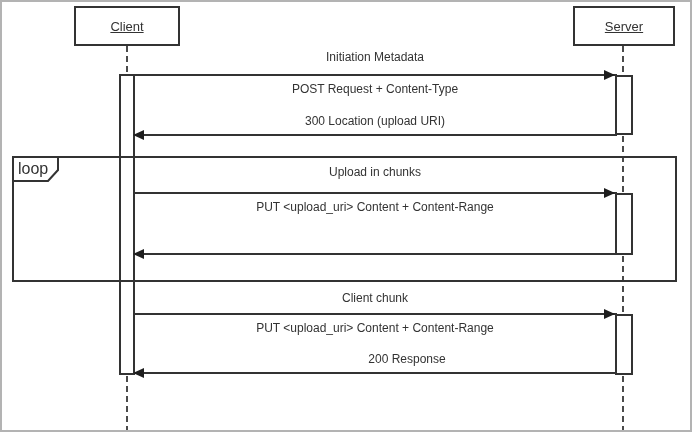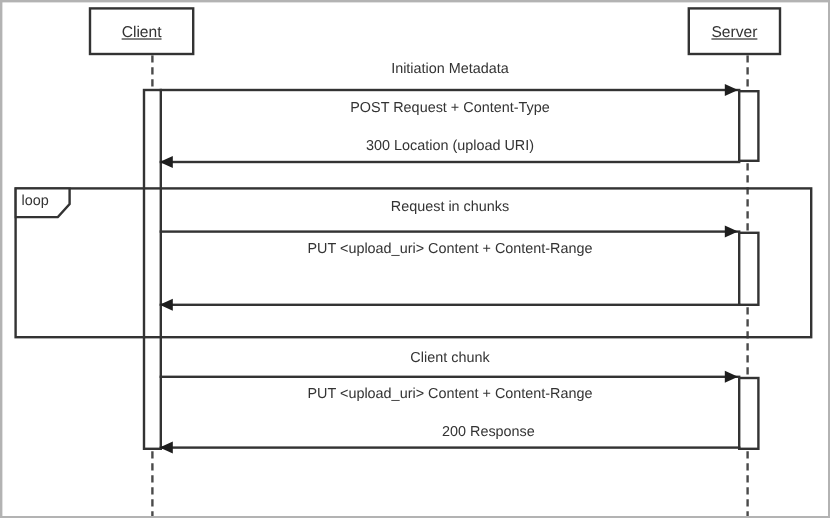--- a/index.html
+++ b/index.html
@@ -10,38 +10,38 @@
   }
   .actor {
     position:absolute; border:2px solid #333; background:#fff; box-sizing:border-box;
     display:flex; align-items:center; justify-content:center;
     font-size:13px; text-decoration:underline;
   }
   .lifeline { position:absolute; width:0; border-left:2px dashed #4a4a4a; }
   .activation { position:absolute; background:#fff; border:2px solid #333; box-sizing:border-box; }
   .loopbox { position:absolute; border:2px solid #333; box-sizing:border-box; background:transparent; }
   .loop-tab { position:absolute; }
-  .loop-tab-label { position:absolute; font-size:12px; color:#333; }
+  .loop-tab-label { position:absolute; font-size:16px; color:#333; }
   .mline { position:absolute; height:0; border-top:2px solid #333; }
   .arr-r { position:absolute; width:0; height:0; border-top:5px solid transparent; border-bottom:5px solid transparent; border-left:11px solid #1e1e1e; }
   .arr-l { position:absolute; width:0; height:0; border-top:5px solid transparent; border-bottom:5px solid transparent; border-right:11px solid #1e1e1e; }
   .mlabel { position:absolute; left:131px; width:484px; text-align:center; font-size:12px; color:#333; white-space:nowrap; }
 </style>
 </head>
 <body>
 
 <div class="canvas">
 
   <div class="lifeline" style="left:124px; top:44px; height:386px;"></div>
   <div class="lifeline" style="left:620px; top:44px; height:386px;"></div>
 
-  <div class="actor" style="left:72px; top:4px; width:88px; height:40px;">
+  <div class="actor" style="left:72px; top:4px; width:106px; height:40px;">
     <span>Client</span>
   </div>
-  <div class="actor" style="left:571px; top:4px; width:78px; height:40px;text-align:center;">
+  <div class="actor" style="left:571px; top:4px; width:102px; height:40px;text-align:center;">
     <span>Server</span>
   </div>
 
   <div class="activation" style="left:117px; top:72px; width:16px; height:301px;"></div>
   <div class="activation" style="left:613px; top:73px; width:18px; height:60px;"></div>
   <div class="activation" style="left:613px; top:191px; width:18px; height:62px;"></div>
   <div class="activation" style="left:613px; top:312px; width:18px; height:61px;"></div>
 
   <div class="mlabel" style="top:48px;">Initiation Metadata</div>
   <div class="mline" style="left:131px; top:72px; width:484px;"></div>
@@ -50,21 +50,21 @@
   <div class="mlabel" style="top:112px;">300 Location (upload URI)</div>
   <div class="mline" style="left:131px; top:132px; width:484px;"></div>
   <div class="arr-l" style="left:131px; top:128px;"></div>
 
   <div class="loopbox" style="left:10px; top:154px; width:665px; height:126px;"></div>
   <svg class="loop-tab" style="left:10px; top:154px;" width="48" height="26" viewBox="0 0 48 26">
     <path d="M1,1 H46 V14 L36,25 H1 Z" fill="#ffffff" stroke="#333333" stroke-width="2"></path>
   </svg>
   <span class="loop-tab-label" style="left:16px; top:158px;">loop</span>
 
-  <div class="mlabel" style="top:163px;">Request in chunks</div>
+  <div class="mlabel" style="top:163px;">Upload in chunks</div>
   <div class="mline" style="left:131px; top:190px; width:484px;"></div>
   <div class="arr-r" style="left:602px; top:186px;"></div>
   <div class="mlabel" style="top:198px;">PUT &lt;upload_uri&gt; Content + Content-Range</div>
   <div class="mline" style="left:131px; top:251px; width:484px;"></div>
   <div class="arr-l" style="left:131px; top:247px;"></div>
 
   <div class="mlabel" style="top:289px;">Client chunk</div>
   <div class="mline" style="left:131px; top:311px; width:484px;"></div>
   <div class="arr-r" style="left:602px; top:307px;"></div>
   <div class="mlabel" style="top:319px;">PUT &lt;upload_uri&gt; Content + Content-Range</div>

